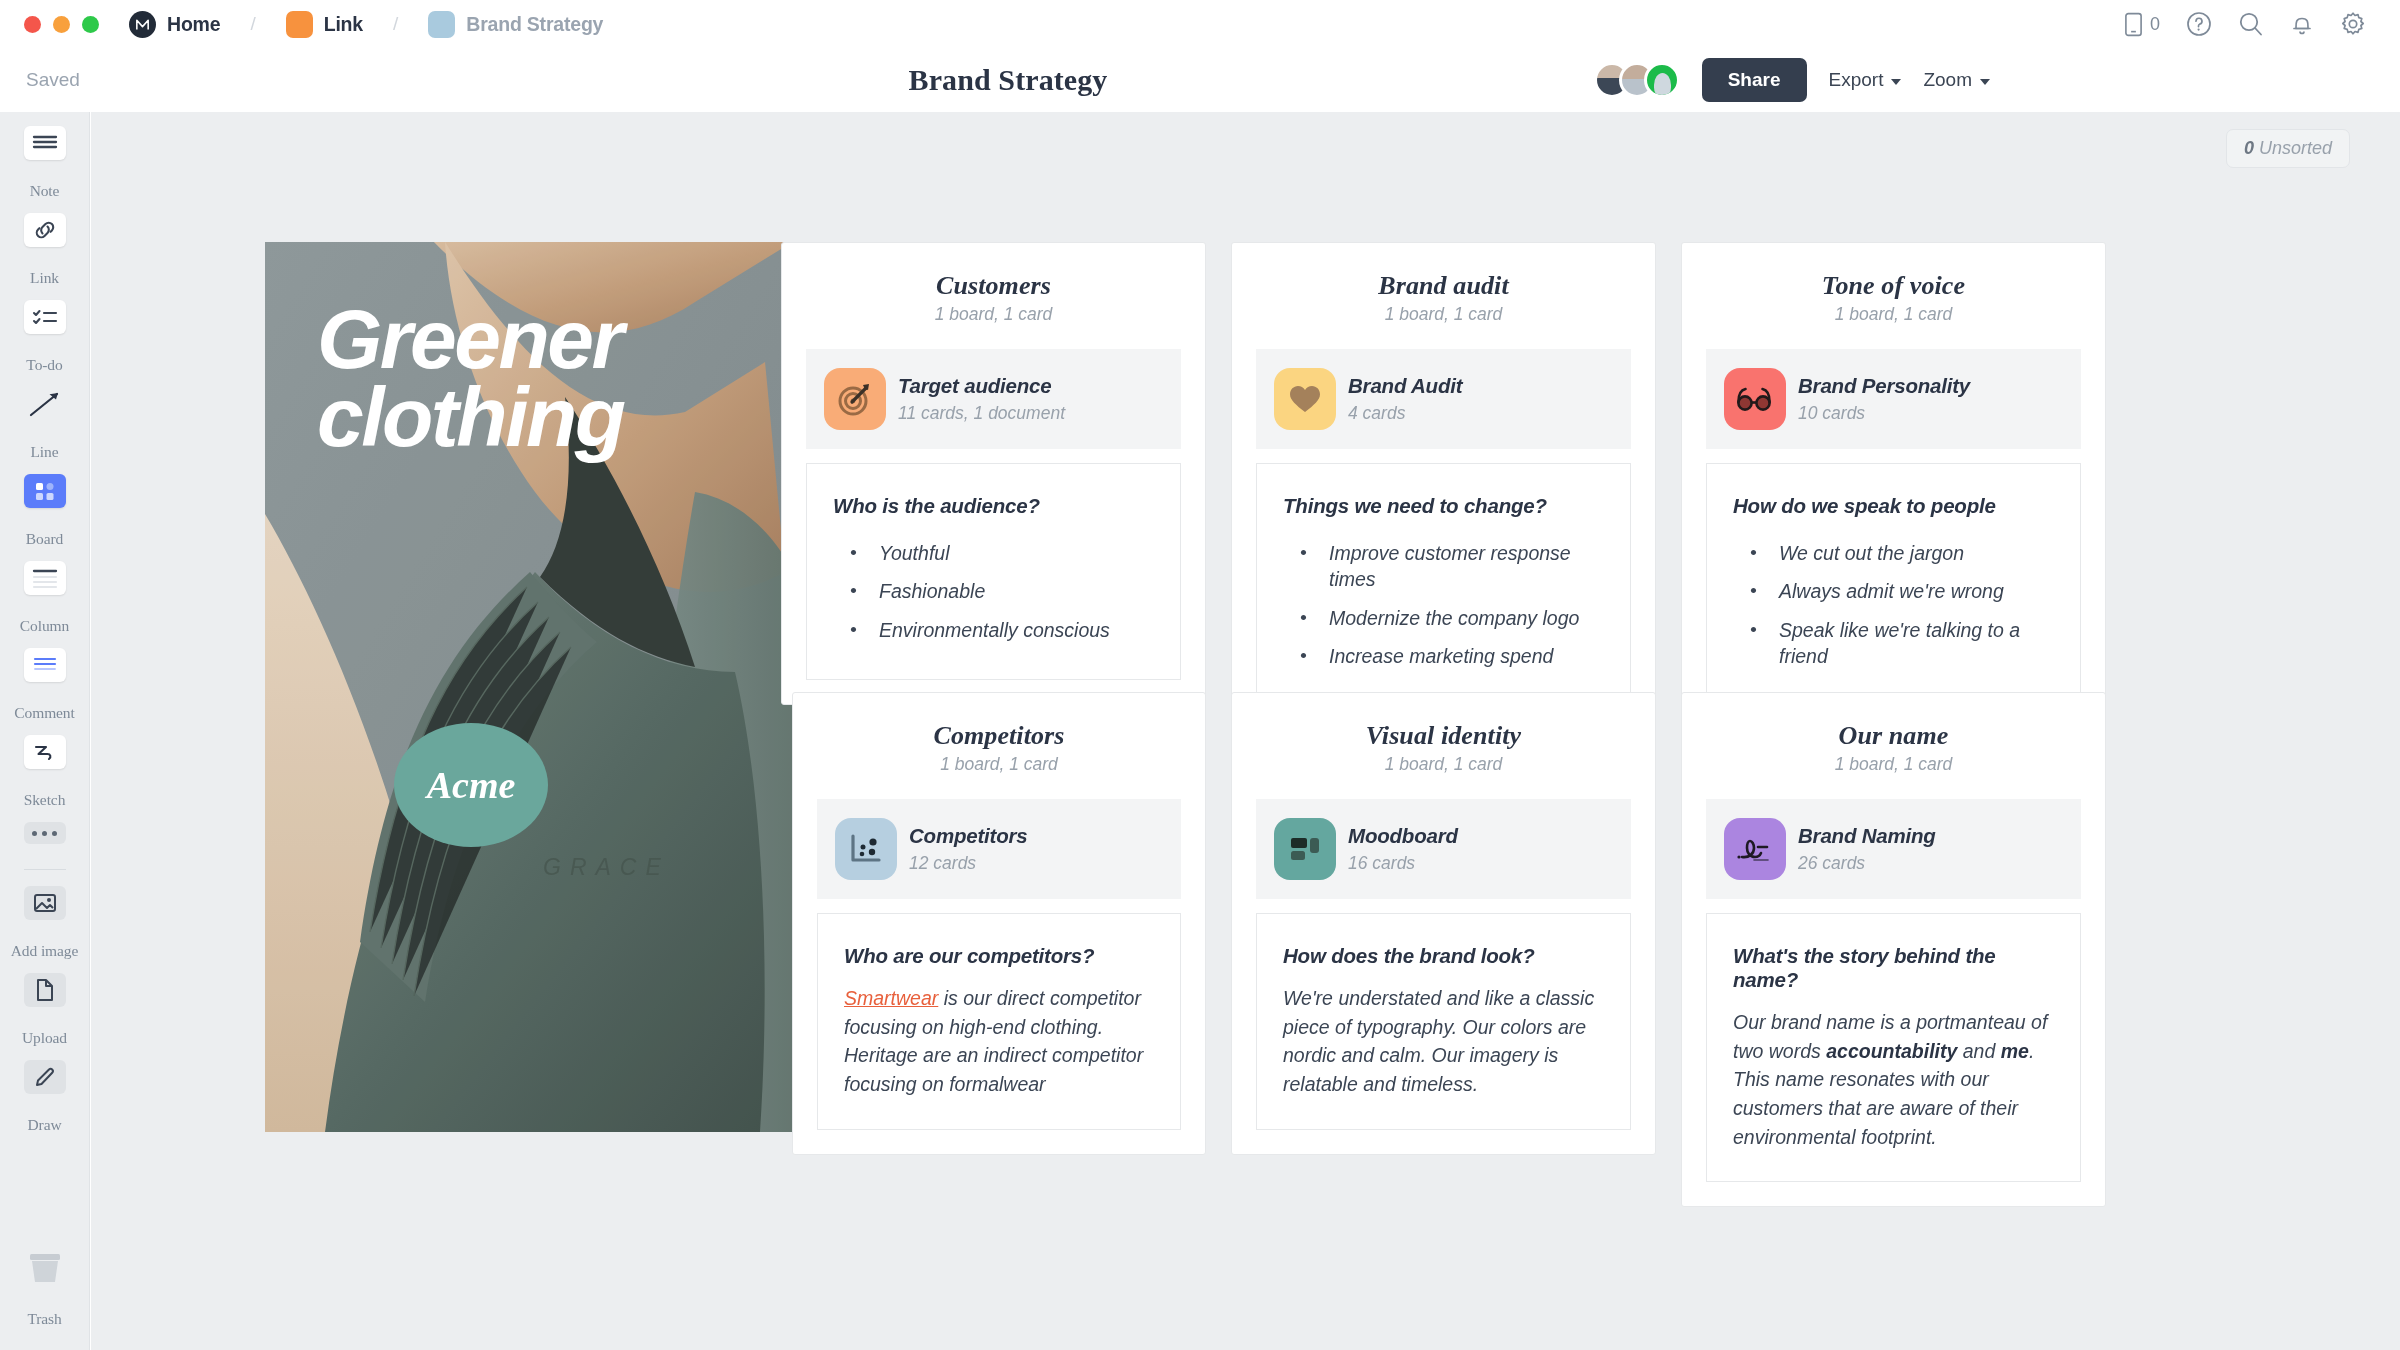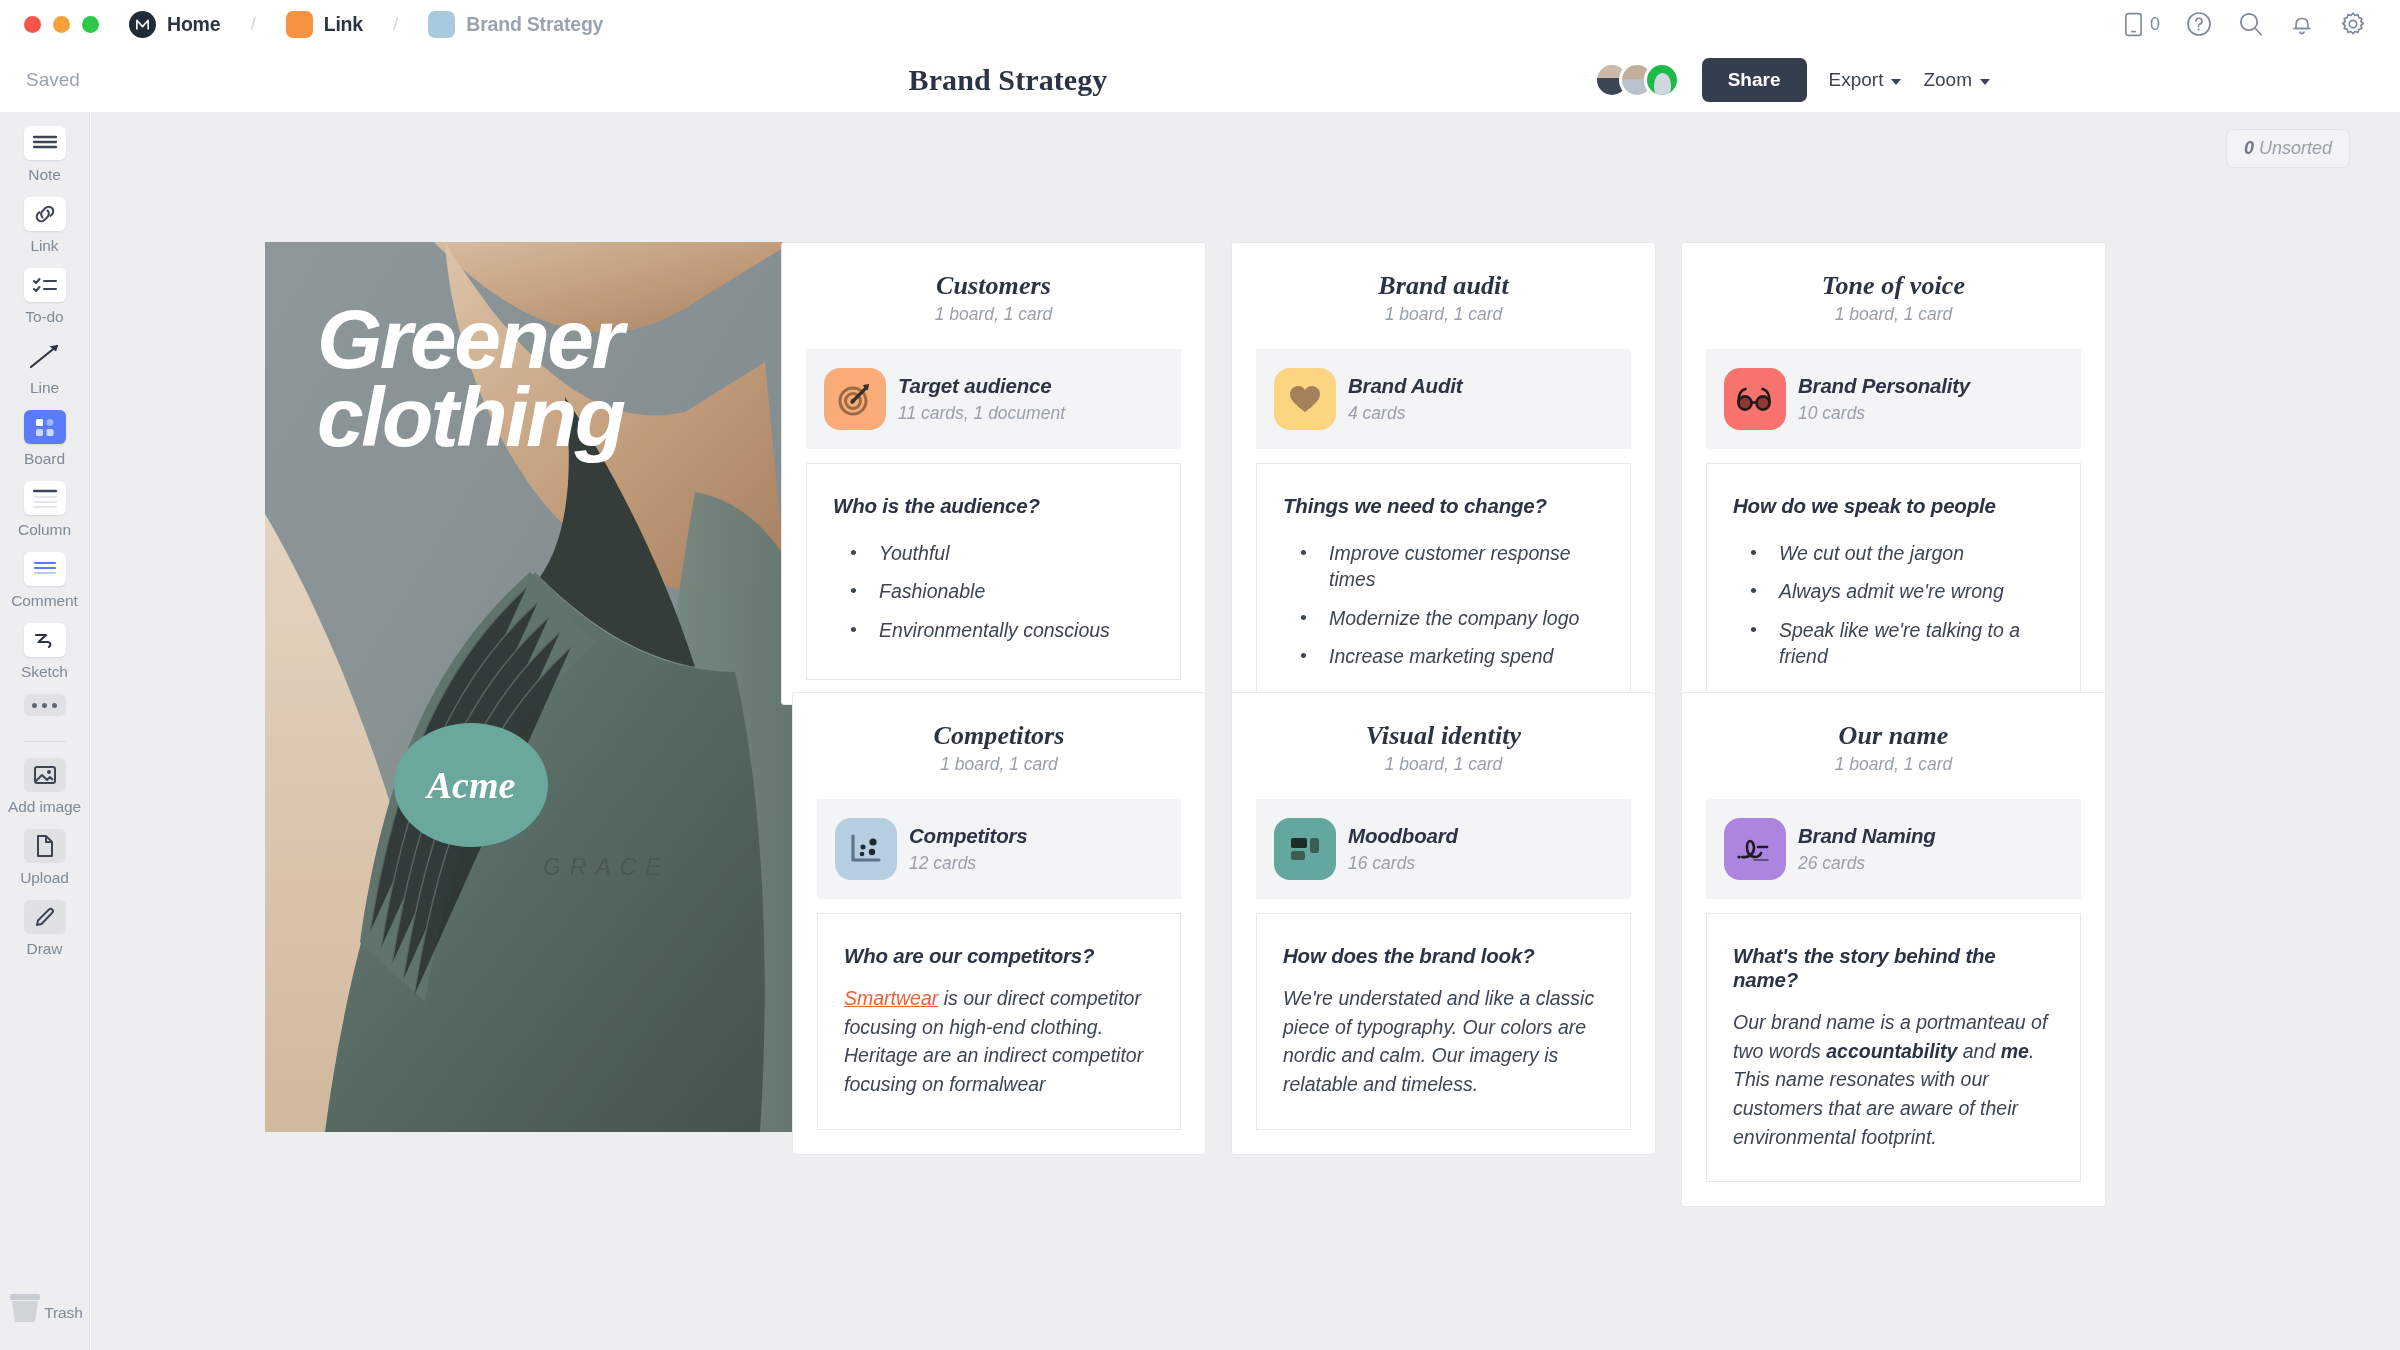--- a/index.html
+++ b/index.html
@@ -83,25 +83,25 @@
   .tool { width: 90px; display:flex; flex-direction: column; align-items: center; margin-bottom: 13px; cursor: pointer; }
   .tool-ico {
     width: 42px; height: 34px; border-radius: 6px; background: #ffffff;
     display: flex; align-items: center; justify-content: center;
     box-shadow: 0 1px 2px rgba(0,0,0,0.10);
     position: relative;
   }
   .tool-ico.plain { background: transparent; box-shadow: none; }
   .tool-ico.active { background: #5b7cfa; }
   .tool-ico.grey { background: #dfe2e5; box-shadow: none; }
-  .tool-label { font-size: 15.5px; color: #7e8a98; margin-top: 6px; letter-spacing: -0.1px; }
+  .tool-label { font-size: 15.5px; color: #7e8a98; margin-top: 22px; letter-spacing: -0.1px; font-family: Liberation Serif, serif; }
   .tool-dots { width: 42px; height: 22px; border-radius: 6px; background: #dfe2e5; display: flex; align-items: center; justify-content: center; gap: 5px; }
   .tool-dots i { width: 5px; height: 5px; border-radius: 50%; background: #5d6874; display:block; }
   .rail-div { width: 42px; height: 1px; background: #d8dce0; margin: 12px 0 16px; }
-  .rail-trash { position: absolute; bottom: 22px; display: flex; flex-direction: row; align-items: center; cursor: pointer; }
+  .rail-trash { position: absolute; bottom: 22px; display: flex; flex-direction: column; align-items: center; cursor: pointer; }
 
   
   .canvas {
     position: absolute; top: 112px; left: 91px; width: 2309px; height: 1286px;
     background: #eceef0; overflow: hidden; font-style: italic;
   }
   .unsorted {
     position: absolute; right: 50px; top: 17px;
     background: #f1f3f4; border: 1px solid #e2e5e8; border-radius: 7px;
     padding: 8px 17px; font-size: 18px; color: #98a1ab;

